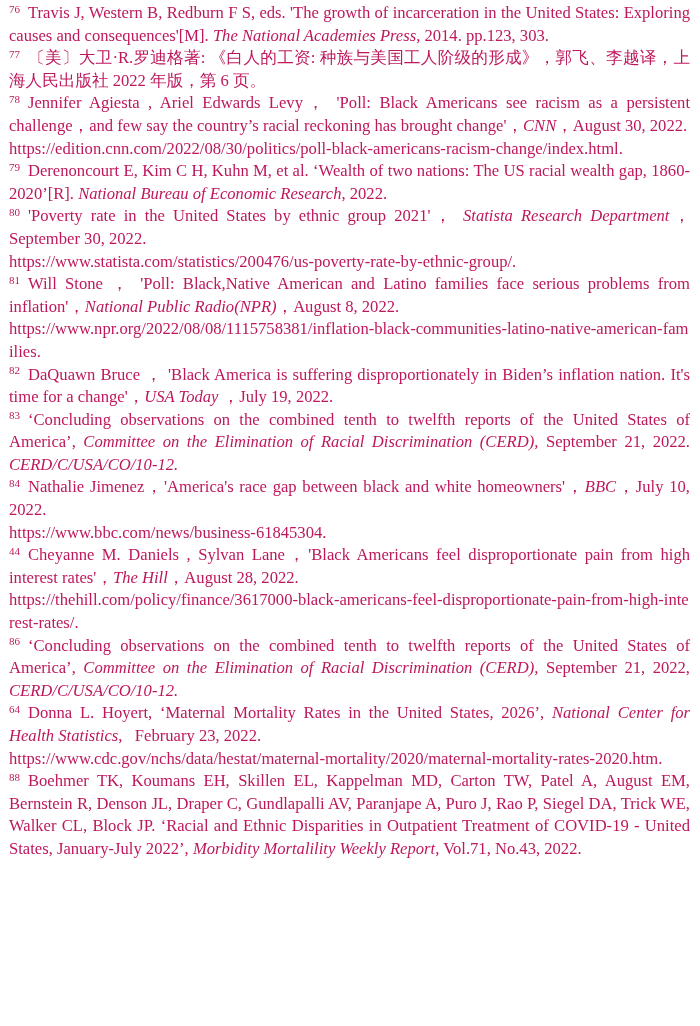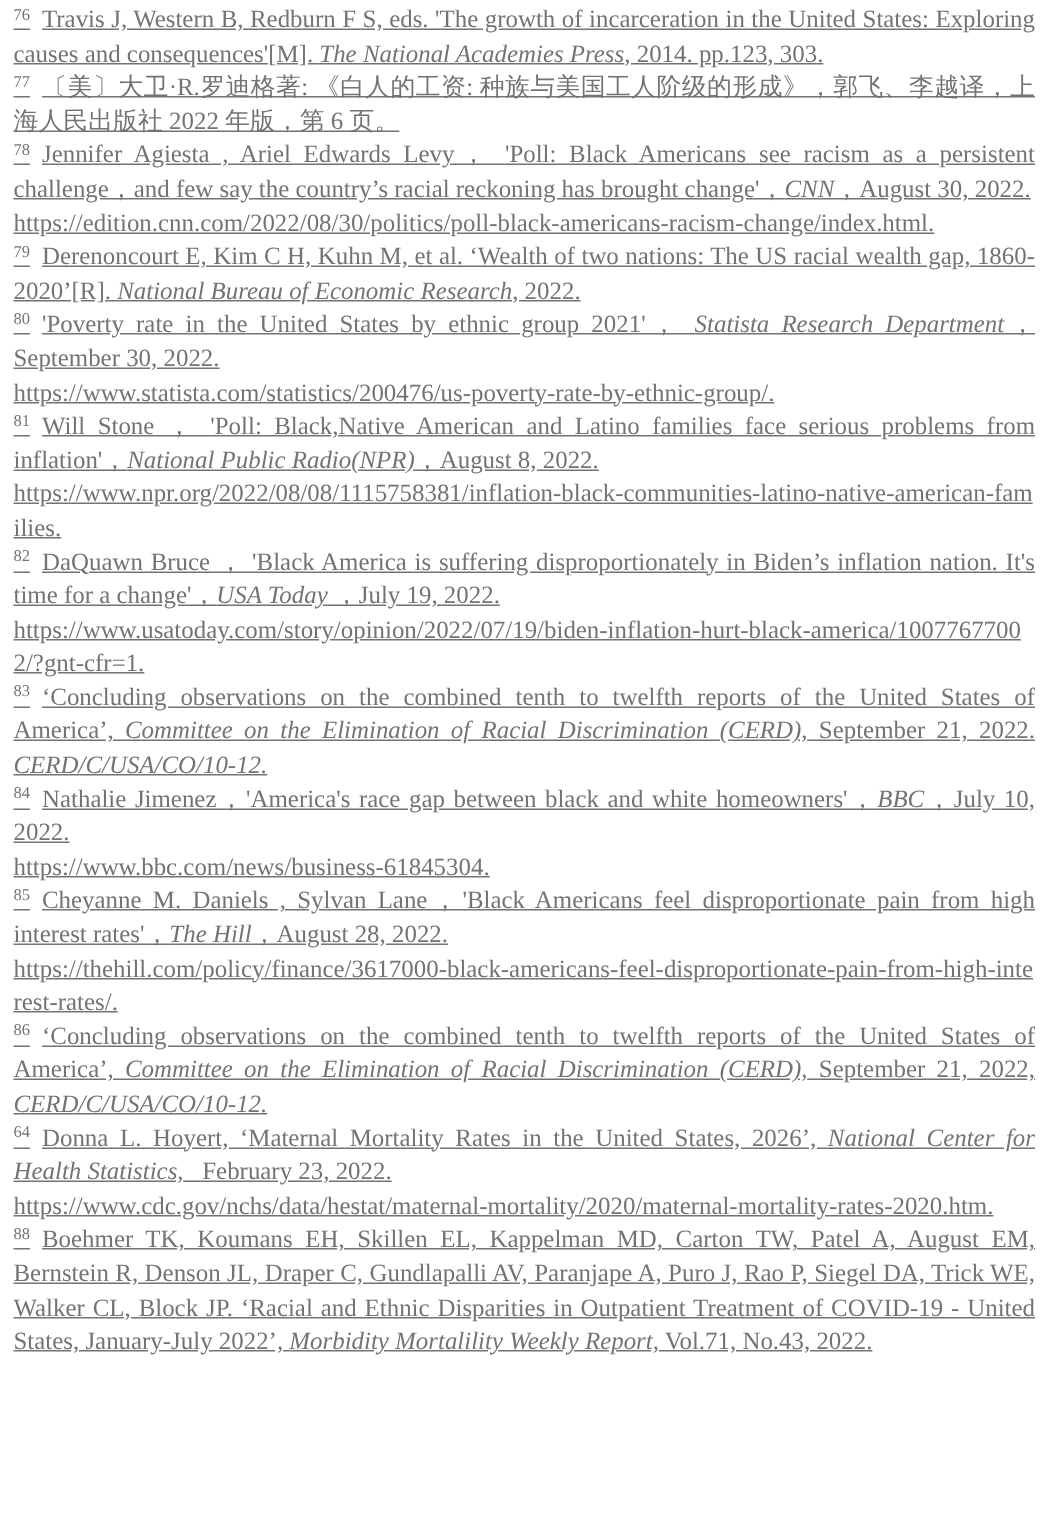--- a/index.html
+++ b/index.html
@@ -37,28 +37,28 @@
     display: block;
     text-align: left;
     word-break: break-all;
     overflow-wrap: anywhere;
   }
 </style>
 </head>
 <body style="background: rgb(255, 255, 255);">
 
 <div class="page">
-  <div id="footnotes" style="color: #737373; text-decoration: underline;">
+  <div id="footnotes" style="color: #be185d;">
       <p class="footnote"><sup class="fn-num">76</sup><span>Travis J, Western B, Redburn F S, eds. 'The growth of incarceration in the United States: Exploring causes and consequences'[M]. </span><i>The National Academies Press</i><span>, 2014. pp.123, 303.</span></p>
       <p class="footnote"><sup class="fn-num">77</sup><span>〔美〕大卫·R.罗迪格著: 《白人的工资: 种族与美国工人阶级的形成》，郭飞、李越译，上海人民出版社 2022 年版，第 6 页。</span></p>
       <p class="footnote"><sup class="fn-num">78</sup><span>Jennifer Agiesta , Ariel Edwards Levy， 'Poll: Black Americans see racism as a persistent challenge，and few say the country’s racial reckoning has brought change'，</span><i>CNN</i><span>，August 30, 2022.</span><span class="fn-url">https://edition.cnn.com/2022/08/30/politics/poll-black-americans-racism-change/index.html.</span></p>
       <p class="footnote"><sup class="fn-num">79</sup><span>Derenoncourt E, Kim C H, Kuhn M, et al. ‘Wealth of two nations: The US racial wealth gap, 1860-2020’[R]. </span><i>National Bureau of Economic Research</i><span>, 2022.</span></p>
       <p class="footnote"><sup class="fn-num">80</sup><span>'Poverty rate in the United States by ethnic group 2021'， </span><i>Statista Research Department</i><span>，September 30, 2022.</span><span class="fn-url">https://www.statista.com/statistics/200476/us-poverty-rate-by-ethnic-group/.</span></p>
       <p class="footnote"><sup class="fn-num">81</sup><span>Will Stone ， 'Poll: Black,Native American and Latino families face serious problems from inflation'，</span><i>National Public Radio(NPR)</i><span>，August 8, 2022.</span><span class="fn-url">https://www.npr.org/2022/08/08/1115758381/inflation-black-communities-latino-native-american-families.</span></p>
-      <p class="footnote"><sup class="fn-num">82</sup><span>DaQuawn Bruce ， 'Black America is suffering disproportionately in Biden’s inflation nation. It's time for a change'，</span><i>USA Today</i><span> ，July 19, 2022.</span><span class="fn-url">https://www.usatoday.com/story/opinion/2022/07/19/biden-inflation-hurt-black-america/10077677002/?gnt-cfr=1.</span></p>
+      <p class="footnote"><sup class="fn-num">82</sup><span>DaQuawn Bruce ， 'Black America is suffering disproportionately in Biden’s inflation nation. It's time for a change'，</span><i>USA Today</i><span> ，July 19, 2022.</span></p>
       <p class="footnote"><sup class="fn-num">83</sup><span>‘Concluding observations on the combined tenth to twelfth reports of the United States of America’, </span><i>Committee on the Elimination of Racial Discrimination (CERD),</i><span> September 21, 2022. </span><i>CERD/C/USA/CO/10-12.</i></p>
       <p class="footnote"><sup class="fn-num">84</sup><span>Nathalie Jimenez，'America's race gap between black and white homeowners'，</span><i>BBC</i><span>，July 10, 2022.</span><span class="fn-url">https://www.bbc.com/news/business-61845304.</span></p>
-      <p class="footnote"><sup class="fn-num">85</sup><span>Cheyanne M. Daniels , Sylvan Lane，'Black Americans feel disproportionate pain from high interest rates'，</span><i>The Hill</i><span>，August 28, 2022.</span><span class="fn-url">https://thehill.com/policy/finance/3617000-black-americans-feel-disproportionate-pain-from-high-interest-rates/.</span></p>
+      <p class="footnote"><sup class="fn-num">44</sup><span>Cheyanne M. Daniels , Sylvan Lane，'Black Americans feel disproportionate pain from high interest rates'，</span><i>The Hill</i><span>，August 28, 2022.</span><span class="fn-url">https://thehill.com/policy/finance/3617000-black-americans-feel-disproportionate-pain-from-high-interest-rates/.</span></p>
       <p class="footnote"><sup class="fn-num">86</sup><span>‘Concluding observations on the combined tenth to twelfth reports of the United States of America’, </span><i>Committee on the Elimination of Racial Discrimination (CERD),</i><span> September 21, 2022, </span><i>CERD/C/USA/CO/10-12.</i></p>
       <p class="footnote"><sup class="fn-num">64</sup><span>Donna L. Hoyert, ‘Maternal Mortality Rates in the United States, 2026’, </span><i>National Center for Health Statistics,</i><span>&nbsp;&nbsp; February 23, 2022.</span><span class="fn-url">https://www.cdc.gov/nchs/data/hestat/maternal-mortality/2020/maternal-mortality-rates-2020.htm.</span></p>
       <p class="footnote"><sup class="fn-num">88</sup><span>Boehmer TK, Koumans EH, Skillen EL, Kappelman MD, Carton TW, Patel A, August EM, Bernstein R, Denson JL, Draper C, Gundlapalli AV, Paranjape A, Puro J, Rao P, Siegel DA, Trick WE, Walker CL, Block JP. ‘Racial and Ethnic Disparities in Outpatient Treatment of COVID-19 - United States, January-July 2022’, </span><i>Morbidity Mortalility Weekly Report,</i><span> Vol.71, No.43, 2022.</span></p>
     </div>
 </div>
 
 </body></html>

